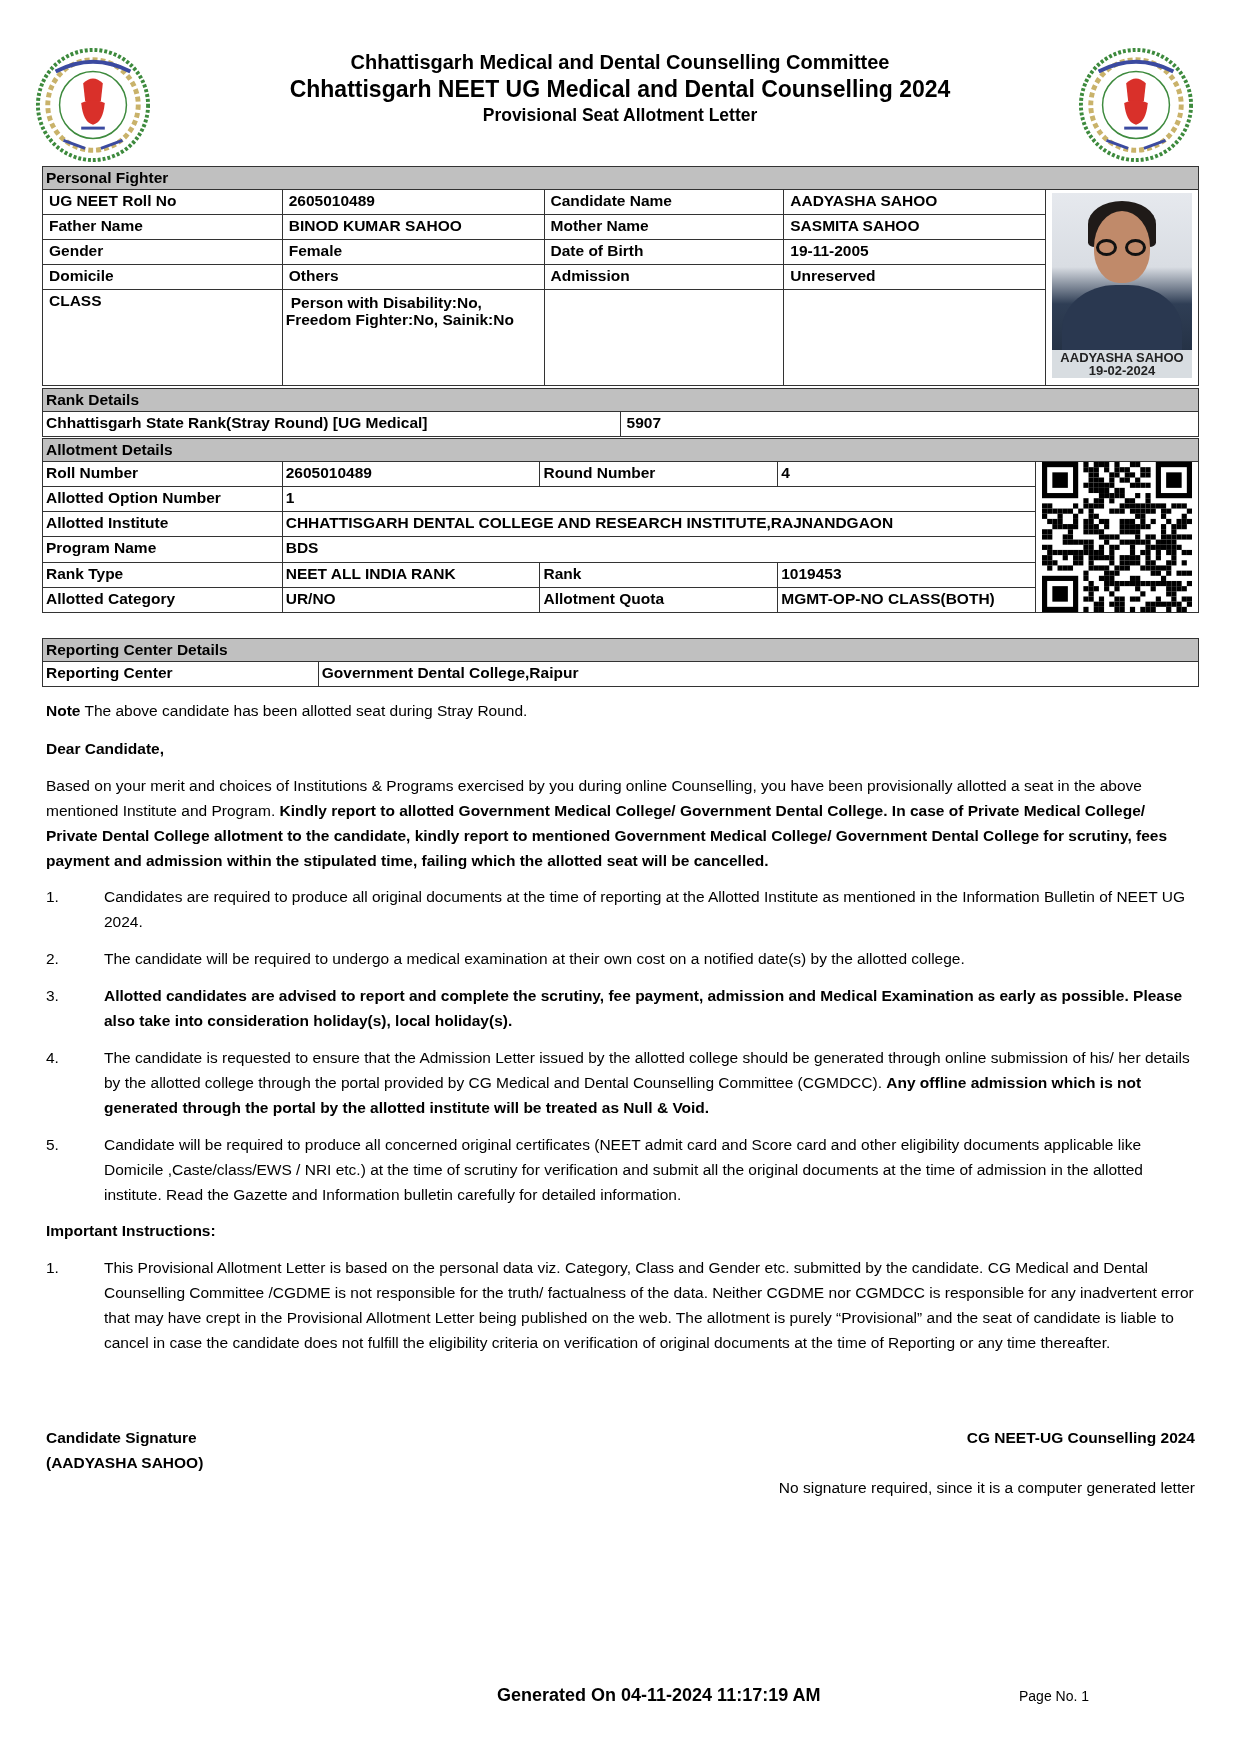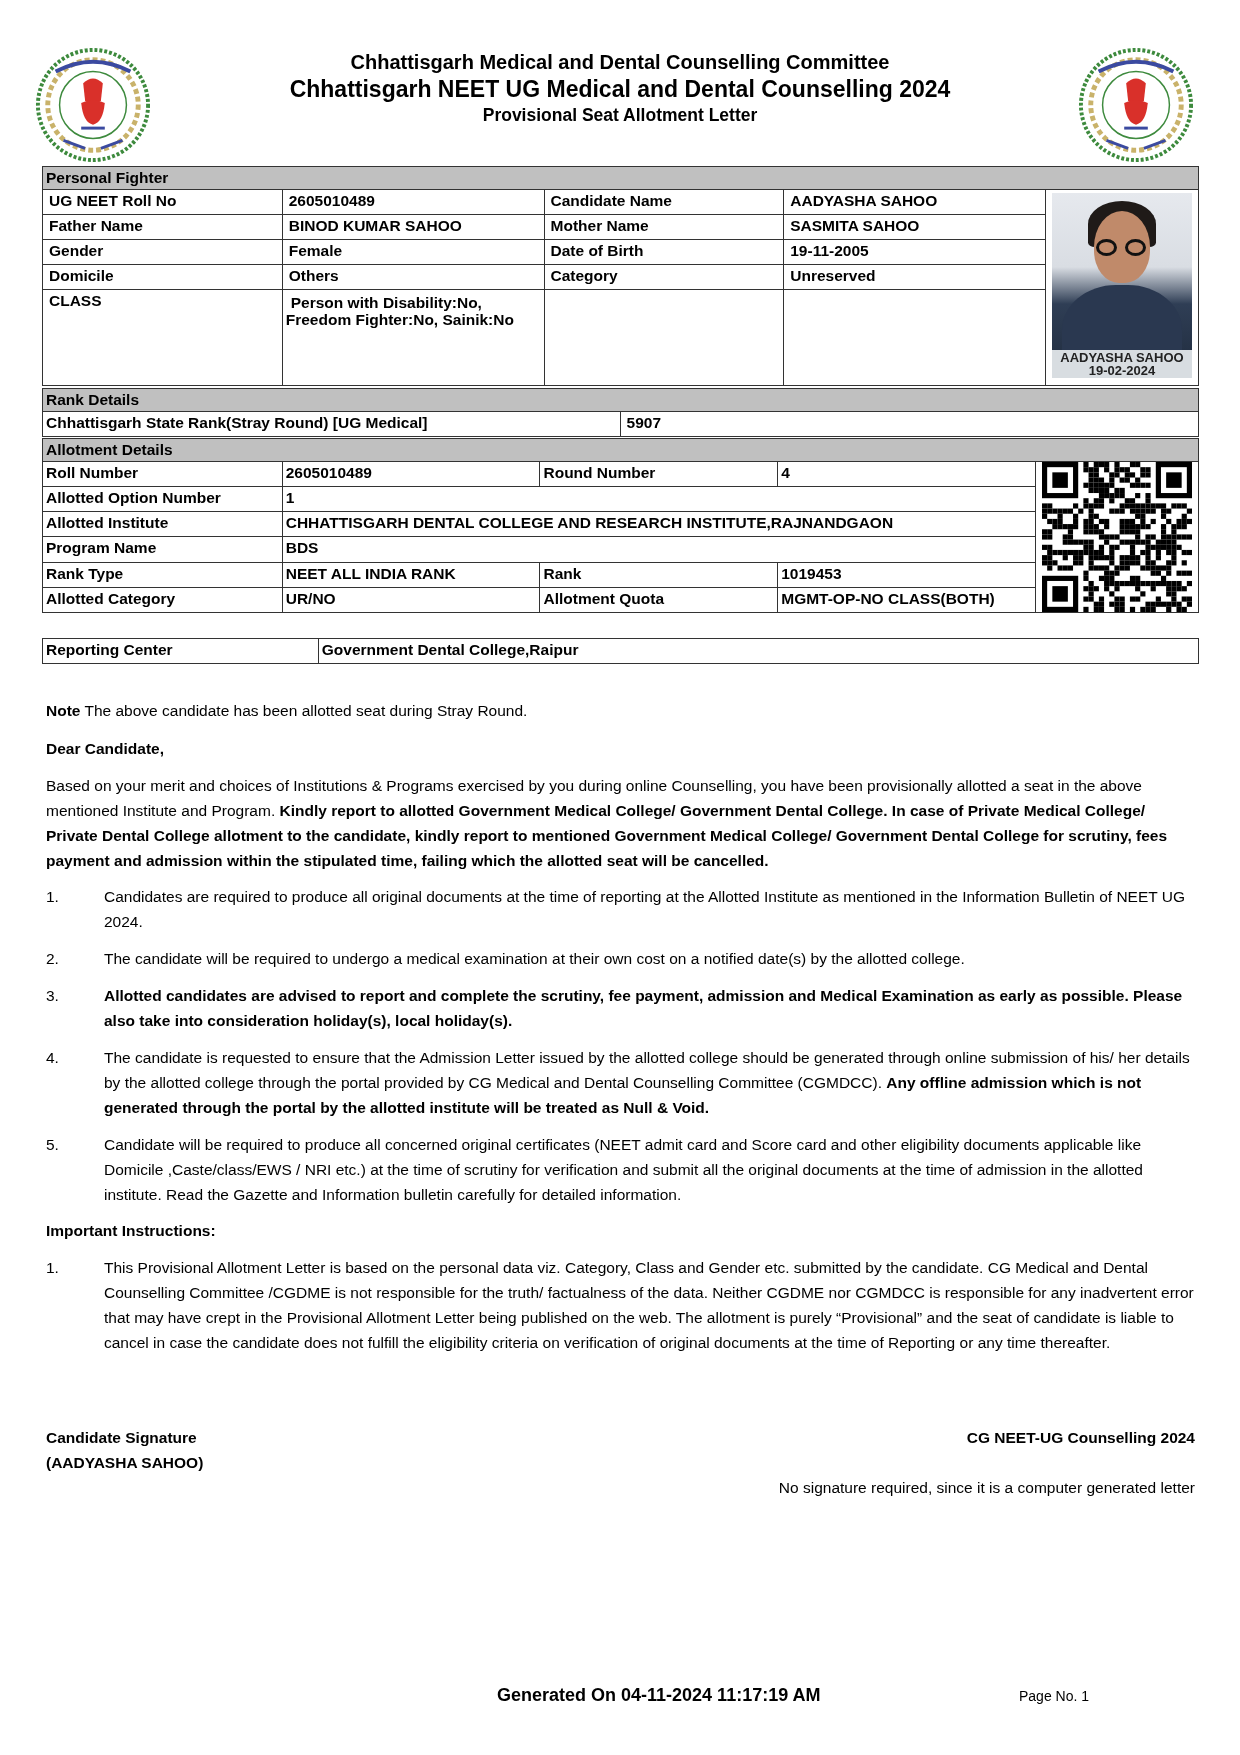--- a/index.html
+++ b/index.html
@@ -128,21 +128,21 @@
   </tr>
   <tr>
     <td class="lbl">Gender</td>
     <td class="val">Female</td>
     <td class="lbl">Date of Birth</td>
     <td class="val">19-11-2005</td>
   </tr>
   <tr>
     <td class="lbl">Domicile</td>
     <td class="val">Others</td>
-    <td class="lbl">Category</td>
+    <td class="lbl">Admission</td>
     <td class="val">Unreserved</td>
   </tr>
   <tr style="height:96px">
     <td class="lbl">CLASS</td>
     <td class="val" style="line-height:17px;padding-top:4px;">
       <div style="padding-left:2px">Person with Disability:No,</div>
       <div style="margin-left:-3px">Freedom Fighter:No, Sainik:No</div>
     </td>
     <td></td>
     <td></td>
@@ -586,20 +586,23 @@
   </tr>
 </tbody>
   </table>
 
 <table class="grid" id="report">
   <colgroup>
       <col style="width:276px">
       <col style="width:881px">
     </colgroup>
   <tbody>
+      <tr>
+        <td class="sec" colspan="2">Reporting Center Details</td>
+      </tr>
   <tr>
     <td class="lbl" style="padding-left:3px">Reporting Center</td>
     <td class="val" style="padding-left:3px">Government Dental College,Raipur</td>
   </tr>
 </tbody>
   </table>
 
 <p class="content p note"><b>Note</b><span> The above candidate has been allotted seat during Stray Round.</span></p>
 <p class="content p dear">Dear Candidate,</p>
 <p class="content p para"><span>Based on your merit and choices of Institutions &amp; Programs exercised by you during online Counselling, you have been provisionally allotted a seat in the above mentioned Institute and Program. </span><b>Kindly report to allotted Government Medical College/ Government Dental College. In case of Private Medical College/ Private Dental College allotment to the candidate, kindly report to mentioned Government Medical College/ Government Dental College for scrutiny, fees payment and admission within the stipulated time, failing which the allotted seat will be cancelled.</b></p>

